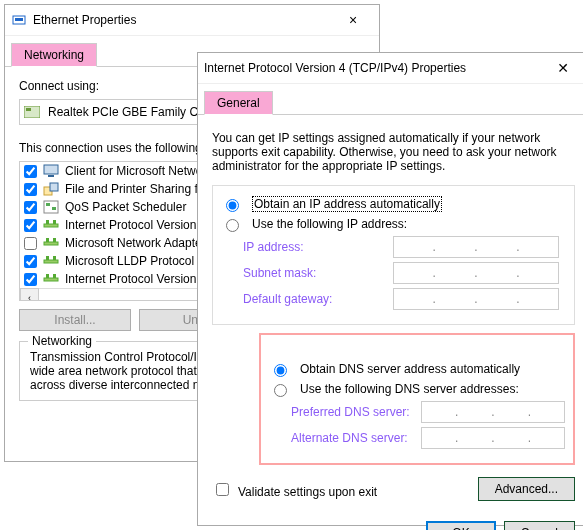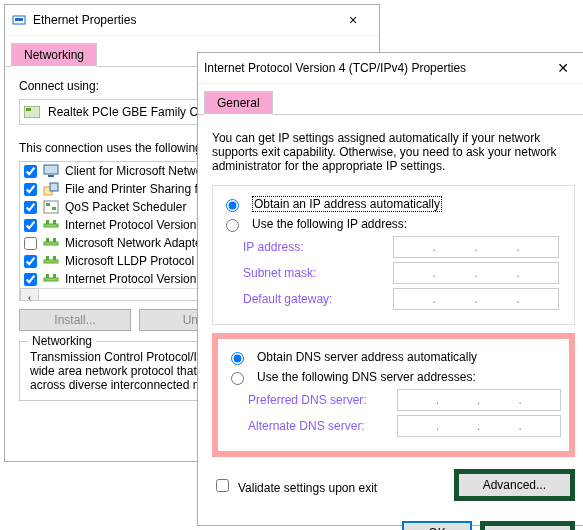--- a/index.html
+++ b/index.html
@@ -25,21 +25,21 @@
 .group{border:1px solid #ccc; padding:8px 10px; position:relative; margin-top:10px;}
 .group .gtitle{ position:absolute; top:-8px; left:8px; background:#fff; padding:0 4px;}
 .w2{ left:197px; top:52px; width:391px; height:472px;}
 .w1{ left:4px; top:4px; width:374px; height:456px;}
 .body2{ padding:10px 14px;}
 .radio-row{ display:flex; align-items:center; gap:10px; margin:4px 0;}
 .field-row{ display:flex; align-items:center; margin:4px 0 4px 22px;}
 .field-row .flabel{ width:150px; color:#8b5cf6;}
 .ipbox{ width:164px; height:20px; border:1px solid #ccc; background:#fff; color:#888; display:flex; align-items:center; justify-content:space-evenly;}
 .sel{ border:1px dotted #000; padding:0 1px;}
-.btn2{ border:5px solid #14532d; background:#e1e1e1; padding:4px 24px;}
+.btn2{ border:1px solid #14532d; background:#e1e1e1; padding:4px 16px;}
 .okcancel{ display:flex; gap:8px; justify-content:flex-end; padding:10px 14px; }
 .okcancel .btn2.primary{ border:2px solid #0078d7; padding:3px 24px;}
 svg{display:block;}
 </style>
 </head>
 <body>
 
 <div class="window w1">
   <div class="titlebar">
     <span class="tb-icon">
@@ -204,21 +204,21 @@
       <div class="field-row">
           <span class="flabel">Default gateway:</span>
           <div class="ipbox">
             <span>.</span>
             <span>.</span>
             <span>.</span>
           </div>
         </div>
     </div>
 
-    <div style="border:6px solid #fca5a5; padding:6px 8px 10px 8px; margin-top:8px;">
+    <div style="border:2px solid #fca5a5; padding:22px 8px 10px 8px; margin-top:8px;margin-left:47px;">
       <div class="radio-row">
         <input type="radio" checked="" style="">
         <span>Obtain DNS server address automatically</span>
       </div>
       <div class="radio-row">
         <input type="radio" style="">
         <span>Use the following DNS server addresses:</span>
       </div>
       <div class="field-row">
           <span class="flabel">Preferred DNS server:</span>

